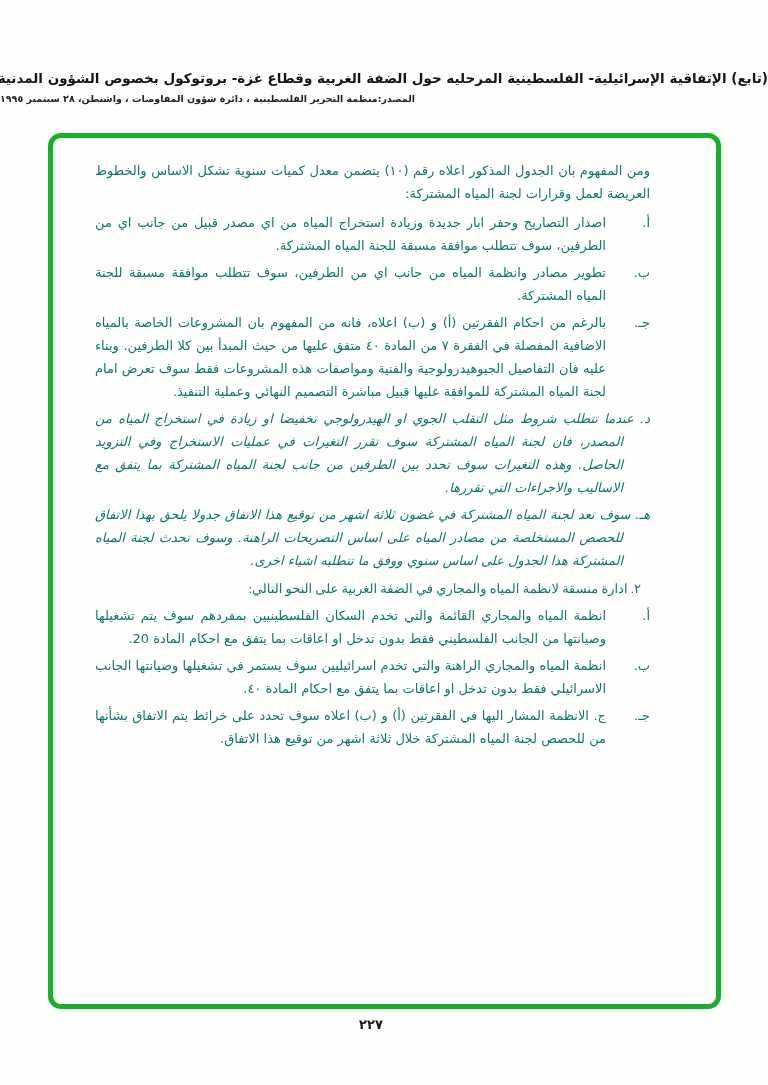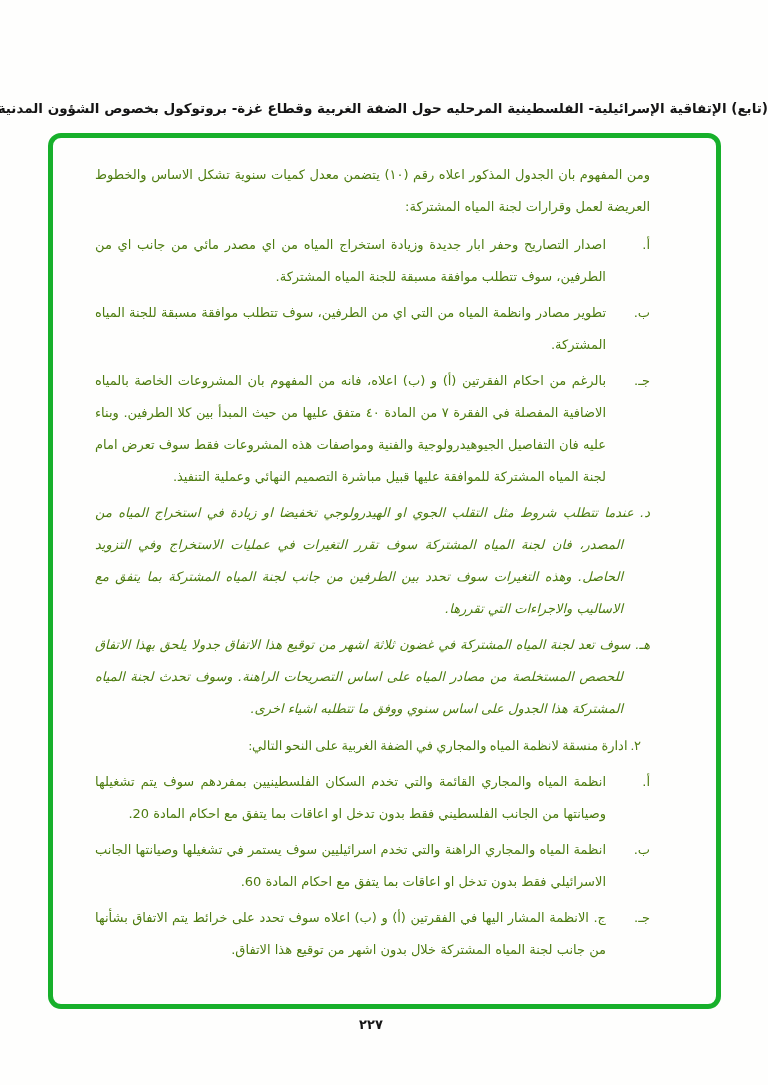--- a/index.html
+++ b/index.html
@@ -21,21 +21,20 @@
     background: #fefefd;
   }
   
   .header {
     position: absolute;
     top: 70px;
     left: 0;
     width: 768px;
     text-align: left;
     direction: rtl;
-    margin-top: 30px;
   }
   .header .title {
     font-size: 13.5px;
     font-weight: bold;
     white-space: nowrap;
     letter-spacing: 0;
   }
   .header .source {
     margin-top: 7px;
     font-size: 9.5px;
@@ -53,22 +52,22 @@
     box-sizing: border-box;
     border: 5px solid #17b02b;
     border-radius: 13px;
     background: transparent;
   }
   .content {
     direction: rtl;
     text-align: justify;
     padding: 21px 66px 0 42px;
     font-size: 13px;
-    line-height: 32px;
-    color: #4d7c0f;
+    line-height: 23px;
+    color: #0f766e;
   }
   .content p, .content .li {
     margin: 0 0 4px 0;
   }
   .intro {
     margin-bottom: 6px !important;
   }
   
   .li {
     display: flex;
@@ -107,35 +106,36 @@
     direction: rtl;
   }
 </style>
 </head>
 <body>
 
 <div class="page">
 
   <div class="header">
     <div class="title">(تابع) الإتفاقية الإسرائيلية- الفلسطينية المرحليه حول الضفة الغربية وقطاع غزة- بروتوكول بخصوص الشؤون المدنية</div>
+    <div class="source">المصدر:منظمة التحرير الفلسطينية ، دائرة شؤون المفاوضات ، واشنطن، ٢٨ سبتمبر ١٩٩٥</div>
   </div>
 
   <div class="green-box" style="border-color: rgb(23, 176, 43);">
     <div class="content">
 
       <p class="intro">ومن المفهوم  بان الجدول المذكور اعلاه رقم (١٠) يتضمن معدل كميات سنوية تشكل الاساس والخطوط العريضة لعمل وقرارات لجنة المياه المشتركة:</p>
 
       <div class="li">
         <span class="mk">أ.</span>
-        <span class="tx">اصدار التصاريح وحفر ابار جديدة وزيادة استخراج المياه من اي مصدر مائي من جانب اي من الطرفين، سوف تتطلب موافقة مسبقة للجنة المياه المشتركة.</span>
+        <span class="tx">اصدار التصاريح وحفر ابار جديدة وزيادة استخراج المياه من اي مصدر قبيل من جانب اي من الطرفين، سوف تتطلب موافقة مسبقة للجنة المياه المشتركة.</span>
       </div>
 
       <div class="li">
         <span class="mk">ب.</span>
-        <span class="tx">تطوير مصادر وانظمة المياه من التي اي من الطرفين، سوف تتطلب موافقة مسبقة للجنة المياه المشتركة.</span>
+        <span class="tx">تطوير مصادر وانظمة المياه من جانب اي من الطرفين، سوف تتطلب موافقة مسبقة للجنة المياه المشتركة.</span>
       </div>
 
       <div class="li">
         <span class="mk">جـ.</span>
         <span class="tx">بالرغم من احكام الفقرتين (أ) و (ب) اعلاه، فانه من المفهوم بان المشروعات الخاصة بالمياه الاضافية المفصلة في الفقرة ٧ من المادة ٤٠ متفق عليها من حيث المبدأ بين كلا الطرفين. وبناء عليه فان التفاصيل الجيوهيدرولوجية والفنية ومواصفات هذه المشروعات فقط سوف تعرض امام لجنة المياه المشتركة للموافقة عليها قبيل مباشرة التصميم النهائي وعملية التنفيذ.</span>
       </div>
 
       <p class="flow">
         <span>د.</span>
         <span>عندما تتطلب شروط مثل التقلب الجوي او الهيدرولوجي تخفيضا او زيادة في استخراج المياه من المصدر، فان لجنة المياه المشتركة سوف تقرر التغيرات في عمليات الاستخراج وفي التزويد الحاصل. وهذه التغيرات سوف تحدد بين الطرفين من جانب لجنة المياه المشتركة بما يتفق مع الاساليب والاجراءات التي تقررها.</span>
@@ -148,26 +148,26 @@
 
       <p class="section-line">٢. ادارة منسقة لانظمة المياه والمجاري في الضفة الغربية على النحو التالي:</p>
 
       <div class="li">
         <span class="mk">أ.</span>
         <span class="tx">انظمة المياه والمجاري  القائمة والتي تخدم السكان الفلسطينيين بمفردهم سوف يتم تشغيلها وصيانتها من الجانب الفلسطيني فقط بدون تدخل او اعاقات بما يتفق مع احكام المادة 20.</span>
       </div>
 
       <div class="li">
         <span class="mk">ب.</span>
-        <span class="tx">انظمة المياه والمجاري الراهنة والتي تخدم اسرائيليين سوف يستمر في تشغيلها وصيانتها الجانب الاسرائيلي فقط بدون تدخل او اعاقات بما يتفق مع احكام المادة 60.</span>
+        <span class="tx">انظمة المياه والمجاري الراهنة والتي تخدم اسرائيليين سوف يستمر في تشغيلها وصيانتها الجانب الاسرائيلي فقط بدون تدخل او اعاقات بما يتفق مع احكام المادة ٤٠.</span>
       </div>
 
       <div class="li">
         <span class="mk">جـ.</span>
-        <span class="tx">ج. الانظمة المشار اليها في الفقرتين (أ) و (ب)  اعلاه سوف تحدد على خرائط يتم الاتفاق بشأنها من جانب لجنة المياه المشتركة خلال بدون اشهر من توقيع هذا الاتفاق.</span>
+        <span class="tx">ج. الانظمة المشار اليها في الفقرتين (أ) و (ب)  اعلاه سوف تحدد على خرائط يتم الاتفاق بشأنها من للحصص لجنة المياه المشتركة خلال ثلاثة اشهر من توقيع هذا الاتفاق.</span>
       </div>
 
     </div>
   </div>
 
   <div class="pagenum">٢٢٧</div>
 
 </div>
 
 </body></html>

